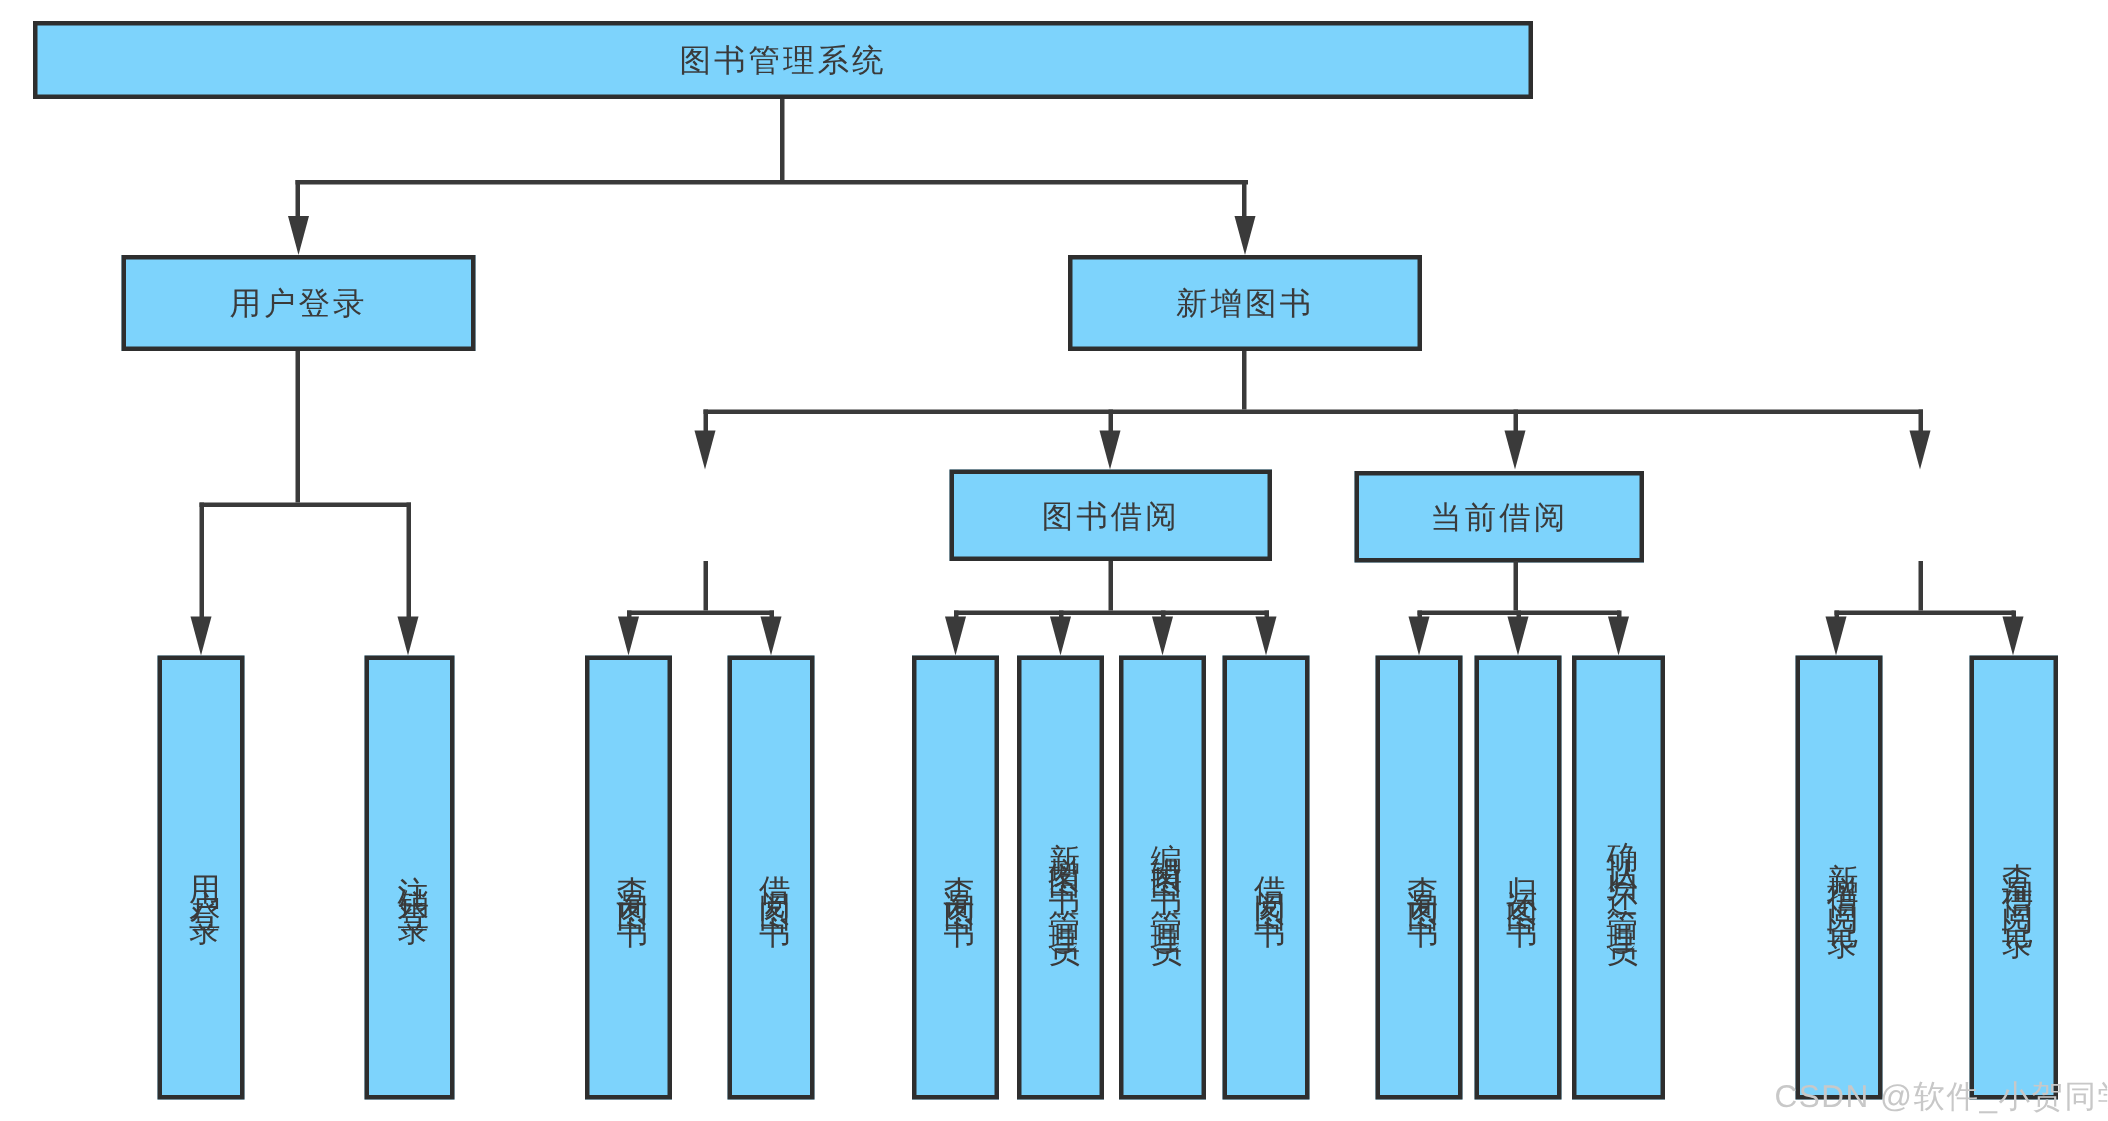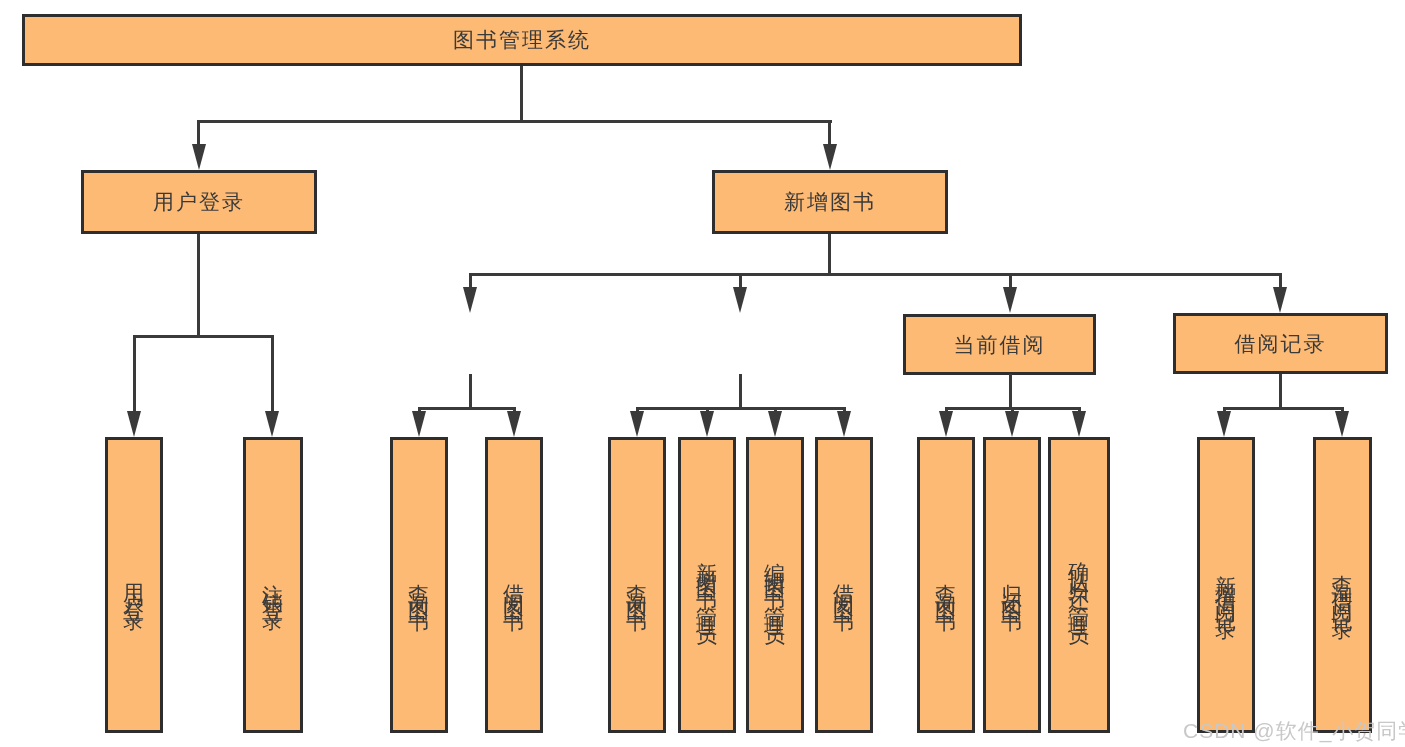--- a/index.html
+++ b/index.html
@@ -1,22 +1,22 @@
 <!DOCTYPE html>
 <html><head>
 <meta charset="utf-8">
 <style>
   html,body{margin:0;padding:0;background:#ffffff;}
   .canvas{
     position:relative;width:1405px;height:747px;background:#ffffff;
     font-family:"Liberation Sans",sans-serif;overflow:hidden;
   }
   .box{
-    position:absolute;box-sizing:border-box;border:3px solid #2e2e2e;background:#fdba74;
-    display:flex;align-items:center;justify-content:center;color:#3a3a3a;
+    position:absolute;box-sizing:border-box;border:3px solid #2e2e2e;background:#7dd3fc;
+    display:flex;align-items:center;justify-content:center;color:#3a3a3a;font-family:Liberation Mono, monospace;
   }
   .hbox{font-size:21px;letter-spacing:2px;}
   .vbox{
     font-size:21px;line-height:1;letter-spacing:9px;
     writing-mode:vertical-rl;text-orientation:mixed;
   }
   .hline{position:absolute;height:3px;background:#3a3a3a;}
   .vline{position:absolute;width:3px;background:#3a3a3a;}
   .ahead{
     position:absolute;width:0;height:0;
@@ -39,28 +39,28 @@
 
   <div class="box hbox" style="left:81px;top:170px;width:236px;height:64px">
     <span>用户登录</span>
   </div>
 
   <div class="box hbox" style="left:712px;top:170px;width:236px;height:64px">
     <span>新增图书</span>
   </div>
 
 
+  <div class="box hbox" style="left:633px;top:313px;width:215px;height:61px">
+    <span>图书借阅</span>
+  </div>
 
   <div class="box hbox" style="left:903px;top:314px;width:193px;height:61px">
     <span>当前借阅</span>
   </div>
 
-  <div class="box hbox" style="left:1173px;top:313px;width:215px;height:61px">
-    <span>借阅记录</span>
-  </div>
 
   <div class="box vbox" style="left:105px;top:437px;width:58px;height:296px">
     <span>用户登录</span>
   </div>
   <div class="box vbox" style="left:243px;top:437px;width:60px;height:296px">
     <span>注销登录</span>
   </div>
 
   <div class="box vbox" style="left:390px;top:437px;width:58px;height:296px">
     <span>查询图书</span>

